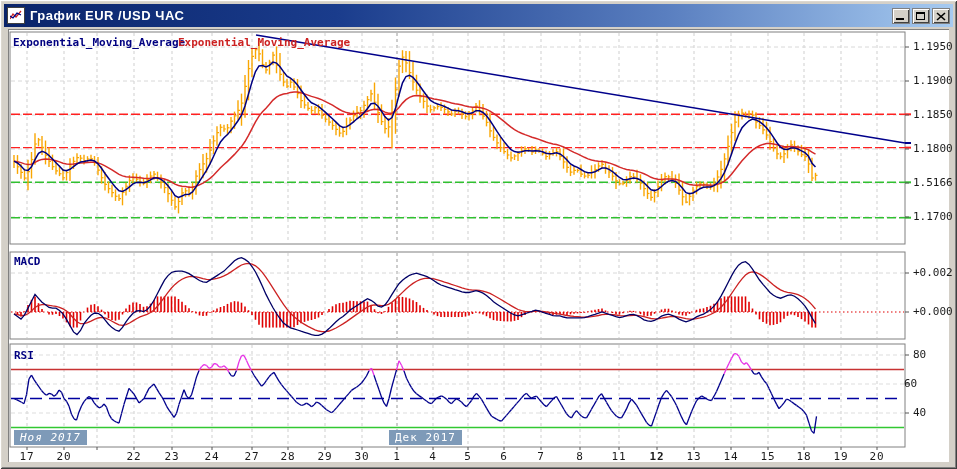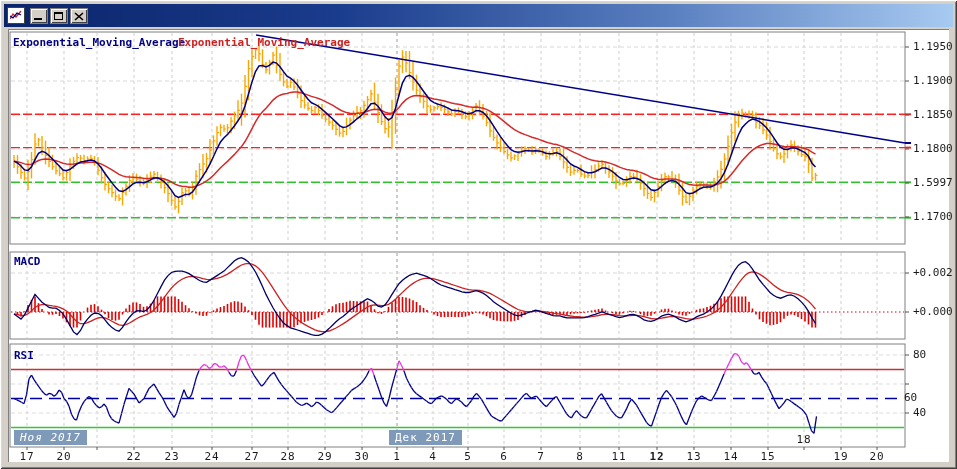--- a/index.html
+++ b/index.html
@@ -36,20 +36,21 @@
 
 <div class="screen">
 
   <div class="titlebar">
     <span class="title-icon">
       <svg width="12" height="11" viewBox="0 0 12 11">
         <polyline points="0,9 3,4 6,7 11,1" fill="none" stroke="#CC2222" stroke-width="1.3"></polyline>
         <polyline points="0,6 3,8 7,3 11,5" fill="none" stroke="#000080" stroke-width="1.3"></polyline>
       </svg>
     </span>
+    <span class="title-text">График EUR /USD ЧАС</span>
     <span class="winbtns">
       <button class="winbtn">
           <span class="glyph-min"></span>
         </button>
       <button class="winbtn">
           <span class="glyph-max"></span>
         </button>
       <button class="winbtn">
         <svg width="10" height="9" viewBox="0 0 10 9" style="position:absolute;left:3px;top:3px;">
           <line x1="1" y1="1" x2="9" y2="8" stroke="#000" stroke-width="1.6"></line>
@@ -1228,26 +1229,26 @@
   <div class="ind-label navy" style="left:14px;top:349px;">RSI</div>
 
   <div class="month-badge" id="month0" style="left: 14px; top: 430px; font-style: italic;">Ноя 2017</div>
   <div class="month-badge" id="month1" style="left: 389px; top: 430px;">Дек 2017</div>
 
   <div id="axis-layer">
       <div class="axis-label" style="left: 913px; top: 40px;">1.1950</div>
       <div class="axis-label" style="left: 913px; top: 74px;">1.1900</div>
       <div class="axis-label" style="left: 913px; top: 108px;">1.1850</div>
       <div class="axis-label" style="left: 913px; top: 142px;">1.1800</div>
-      <div class="axis-label" style="left: 913px; top: 176px;">1.5997</div>
+      <div class="axis-label" style="left: 913px; top: 176px;">1.5166</div>
       <div class="axis-label" style="left: 913px; top: 210px;">1.1700</div>
       <div class="axis-label" style="left: 913px; top: 266px;">+0.002</div>
       <div class="axis-label" style="left: 913px; top: 305px;">+0.000</div>
       <div class="axis-label" style="left: 913px; top: 348px;">80</div>
-      <div class="axis-label" style="left: 904px; top: 377px; margin-top: 14px;">60</div>
+      <div class="axis-label" style="left: 904px; top: 377px;">60</div>
       <div class="axis-label" style="left: 913px; top: 406px;">40</div>
       <div class="date-label" style="left: 27px; top: 450px;">17</div>
       <div class="date-label" style="left: 64px; top: 450px;">20</div>
       <div class="date-label" style="left: 97px; top: 450px; margin-top: 22px;">21</div>
       <div class="date-label" style="left: 134px; top: 450px;">22</div>
       <div class="date-label" style="left: 172px; top: 450px;">23</div>
       <div class="date-label" style="left: 212px; top: 450px;">24</div>
       <div class="date-label" style="left: 252px; top: 450px;">27</div>
       <div class="date-label" style="left: 288px; top: 450px;">28</div>
       <div class="date-label" style="left: 325px; top: 450px;">29</div>
@@ -1256,17 +1257,17 @@
       <div class="date-label" style="left: 433px; top: 450px;">4</div>
       <div class="date-label" style="left: 468px; top: 450px;">5</div>
       <div class="date-label" style="left: 504px; top: 450px;">6</div>
       <div class="date-label" style="left: 541px; top: 450px;">7</div>
       <div class="date-label" style="left: 580px; top: 450px;">8</div>
       <div class="date-label" style="left: 619px; top: 450px;">11</div>
       <div class="date-label" style="left: 657px; top: 450px; font-weight: bold;">12</div>
       <div class="date-label" style="left: 694px; top: 450px;">13</div>
       <div class="date-label" style="left: 731px; top: 450px;">14</div>
       <div class="date-label" style="left: 768px; top: 450px;">15</div>
-      <div class="date-label" style="left: 804px; top: 433px;">18</div>
+      <div class="date-label" style="left: 804px; top: 450px;">18</div>
       <div class="date-label" style="left: 841px; top: 450px;">19</div>
       <div class="date-label" style="left: 877px; top: 450px;">20</div>
     </div>
 </div>
 
 </body></html>

